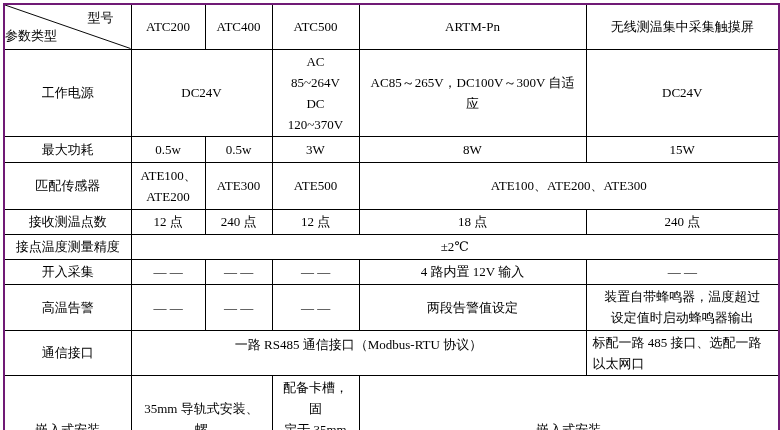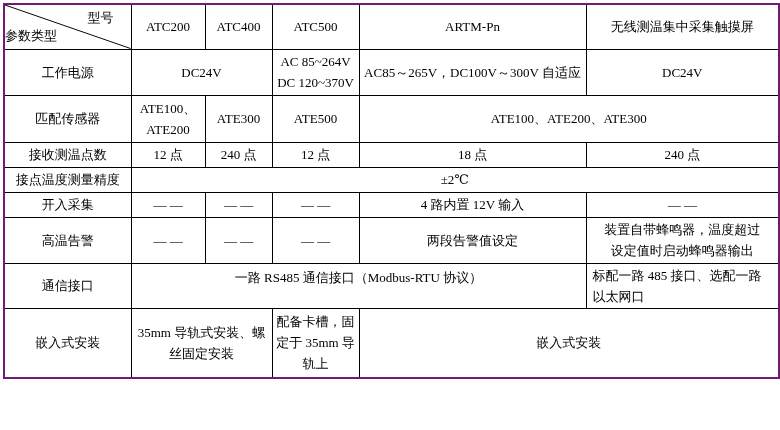--- a/index.html
+++ b/index.html
@@ -16,21 +16,21 @@
     width: 775px;
     margin: 3px 0 0 3px;
     border: 2px solid #701a75;
     font-size: 13px;
     line-height: 21px;
   }
   td {
     border: 1px solid #000;
     text-align: center;
     vertical-align: middle;
-    padding: 1px 2px;
+    padding: 1px 9px;
     overflow: hidden;
   }
   tr.r-header  { height: 45px; }
   tr.r-power   { height: 46px; }
   tr.r-maxp    { height: 26px; }
   tr.r-sensor  { height: 47px; }
   tr.r-points  { height: 25px; }
   tr.r-acc     { height: 25px; margin-top: 48px; }
   tr.r-di      { height: 25px; }
   tr.r-do      { height: 25px; }
@@ -81,20 +81,28 @@
 
   <tr class="r-power">
     <td>工作电源</td>
     <td colspan="2">DC24V</td>
     <td class="pre">AC 85~264V
 DC 120~370V</td>
     <td>AC85～265V，DC100V～300V 自适应</td>
     <td>DC24V</td>
   </tr>
 
+  <tr class="r-maxp">
+    <td>最大功耗</td>
+    <td>0.5w</td>
+    <td>0.5w</td>
+    <td>3W</td>
+    <td>8W</td>
+    <td>15W</td>
+  </tr>
 
   <tr class="r-sensor">
     <td>匹配传感器</td>
     <td class="pre">ATE100、
 ATE200</td>
     <td>ATE300</td>
     <td>ATE500</td>
     <td colspan="2">ATE100、ATE200、ATE300</td>
   </tr>
 

